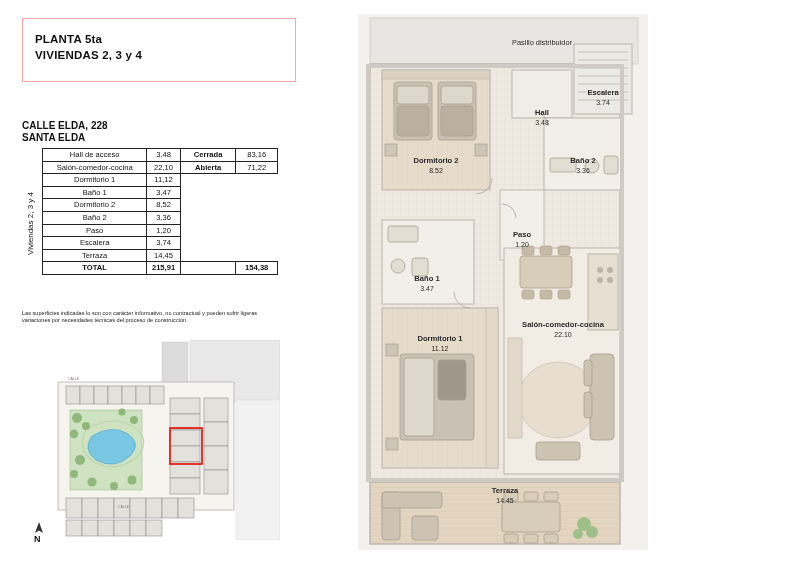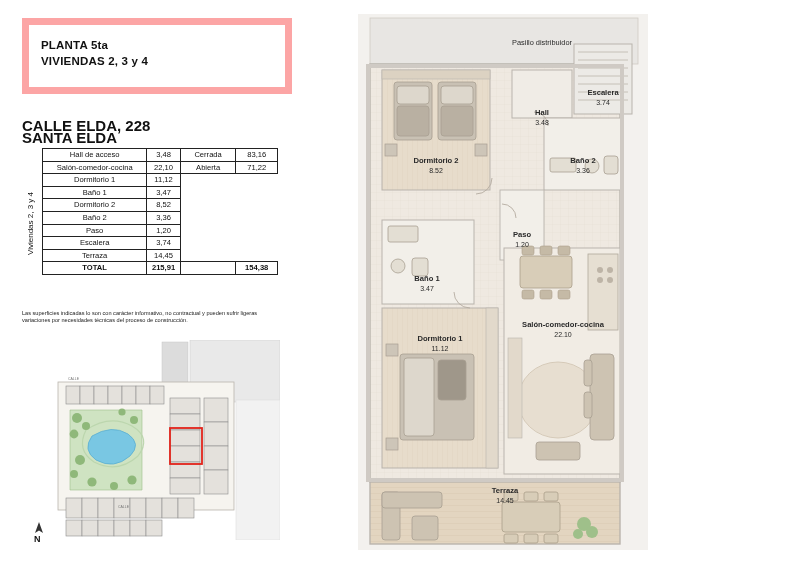--- a/index.html
+++ b/index.html
@@ -9,35 +9,35 @@
     font-family:"Liberation Sans", sans-serif;
     color:#111;
     overflow:hidden;
     position:relative;
   }
   .root{position:relative;width:799px;height:565px;}
 
   
   .title-box{
     position:absolute;left:22px;top:18px;width:256px;height:62px;
-    border:7px solid #fca5a5;background:#fff;
+    border:1px solid #fca5a5;background:#fff;padding-left:16px;
   }
   .title-box .t1{position:absolute;left:12px;top:14px;font-size:11.5px;font-weight:bold;letter-spacing:.2px;}
   .title-box .t2{position:absolute;left:12px;top:30px;font-size:11.5px;font-weight:bold;letter-spacing:.2px;}
 
-  .addr{position:absolute;left:22px;top:120px;font-size:15px;font-weight:bold;line-height:12px;}
+  .addr{position:absolute;left:22px;top:120px;font-size:10px;font-weight:bold;line-height:12px;}
 
   
   .tbl-wrap{position:absolute;left:42px;top:148px;width:236px;}
   table.sup{border-collapse:collapse;width:236px;font-size:7.6px;}
   table.sup td,table.sup th{border:1px solid #222;padding:0 3px;height:11.6px;line-height:11.6px;text-align:center;}
   table.sup th{font-size:8.6px;font-weight:bold;text-align:center;}
   .c-name{width:96px;text-align:left;}
   .c-val{width:26px;text-align:right;padding-right:4px;}
-  .c-kind{width:48px;text-align:left;}
+  .c-kind{width:48px;text-align:left;font-weight:bold;}
   .c-val2{width:34px;text-align:right;padding-right:4px;}
   .no-b{border:none !important;}
   .bold td{font-weight:bold;}
   .vert-label{
     position:absolute;left:22px;top:148px;width:16px;height:150px;
     display:flex;align-items:center;justify-content:center;
   }
   .vert-label span{
     transform:rotate(-90deg);white-space:nowrap;font-size:8px;
   }

